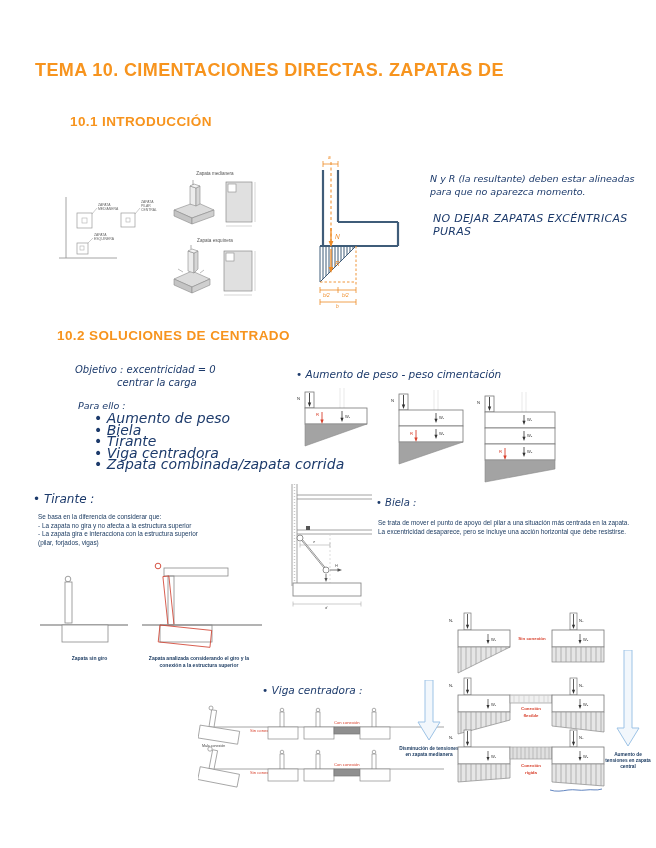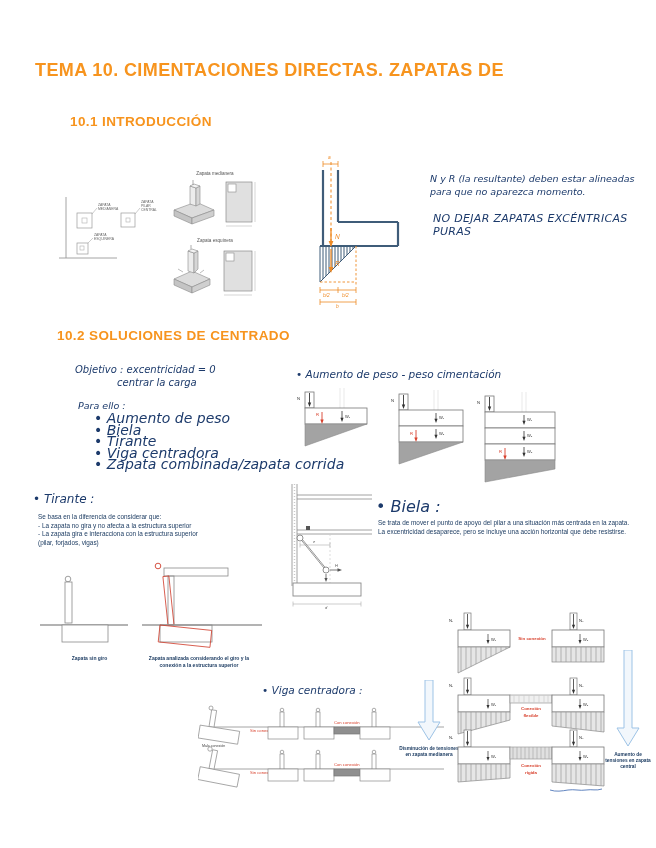--- a/index.html
+++ b/index.html
@@ -253,21 +253,21 @@
     <text x="55" y="91" font-size="4" font-style="italic" fill="#555">H</text>
     <line x1="46" y1="98" x2="46" y2="103" stroke="#555" stroke-width="0.8"></line>
     <polygon points="46,106 44.4,102 47.6,102" fill="#555"></polygon>
     <rect x="13" y="107" width="68" height="13" fill="#fff" stroke="#8a8a8a" stroke-width="0.9"></rect>
     <line x1="13" y1="128" x2="81" y2="128" stroke="#999" stroke-width="0.5"></line>
     <line x1="13" y1="125.5" x2="13" y2="130.5" stroke="#999" stroke-width="0.5"></line>
     <line x1="81" y1="125.5" x2="81" y2="130.5" stroke="#999" stroke-width="0.5"></line>
     <text x="45" y="133" font-size="4" font-style="italic" fill="#555">d</text>
   </svg>
 
-  <div class="abs hand" style="left:376px; top:497px; font-size:16px;">• Biela :</div>
+  <div class="abs hand" style="left:376px; top:497px; font-size:10px;">• Biela :</div>
   <div class="abs typed" style="left:378px; top:519px; width:258px; font-size:6.4px; line-height:8.8px;">Se trata de mover el punto de apoyo del pilar a una situación más centrada en la zapata. La excentricidad desaparece, pero se incluye una acción horizontal que debe resistirse.</div>
 
   <svg class="abs" style="left:40px; top:570px;" width="100" height="78" viewBox="0 0 100 78">
     <line x1="28" y1="12" x2="28" y2="72" stroke="#dddddd" stroke-width="0.7" stroke-dasharray="2,2"></line>
     <circle cx="28" cy="9" r="2.8" fill="#fff" stroke="#888" stroke-width="0.8"></circle>
     <rect x="25" y="12" width="7" height="41" fill="#fff" stroke="#8a8a8a" stroke-width="0.8"></rect>
     <line x1="0" y1="55" x2="88" y2="55" stroke="#9a9a9a" stroke-width="1.6"></line>
     <rect x="22" y="55" width="46" height="17" fill="#fff" stroke="#8a8a8a" stroke-width="0.8"></rect>
   </svg>
   <div class="abs caption" style="left:42px; top:655px; width:95px; font-size:5px;">Zapata sin giro</div>

